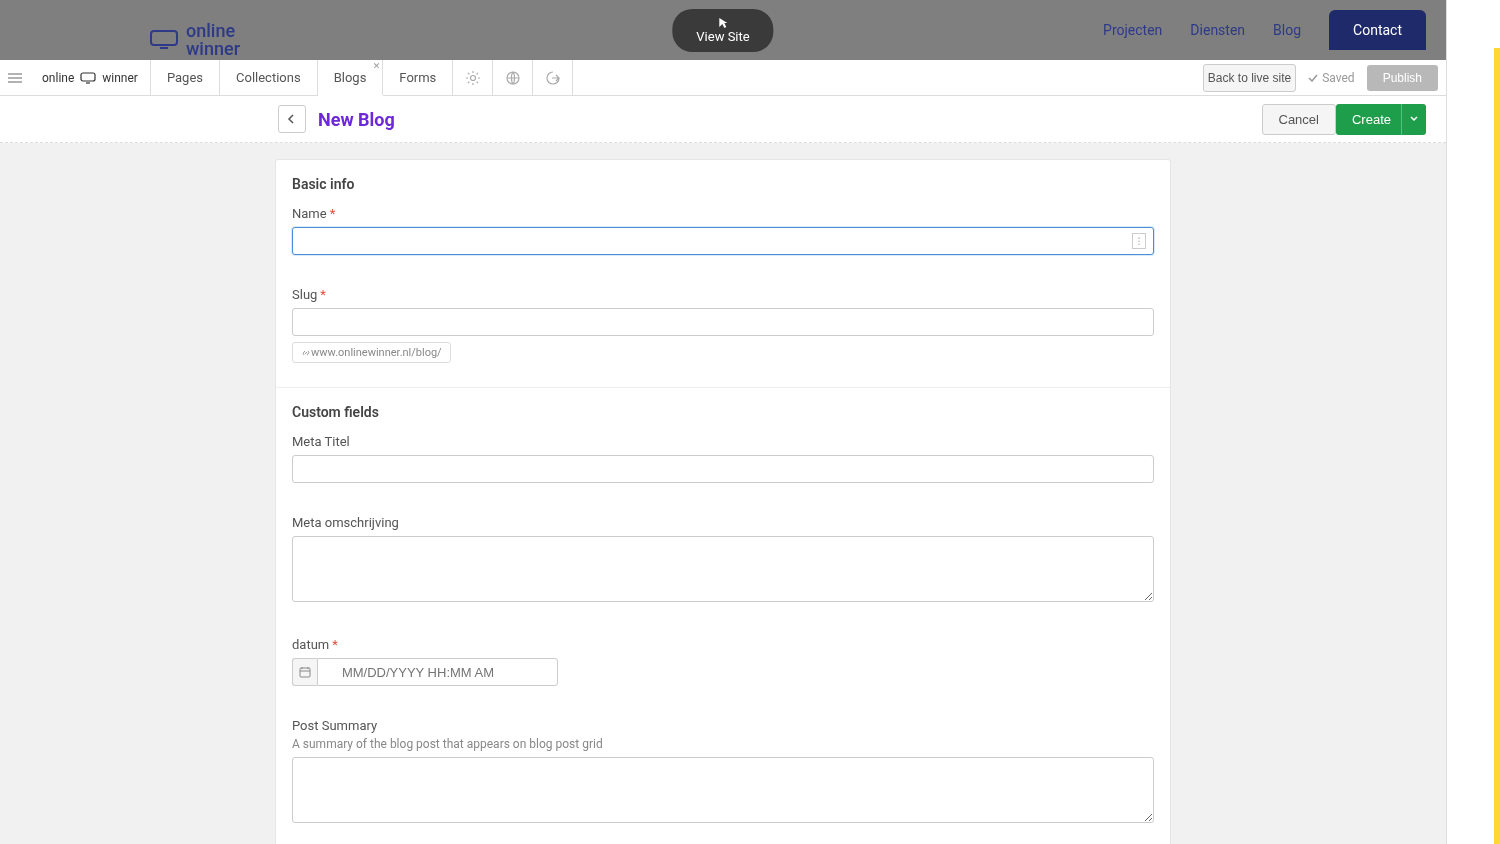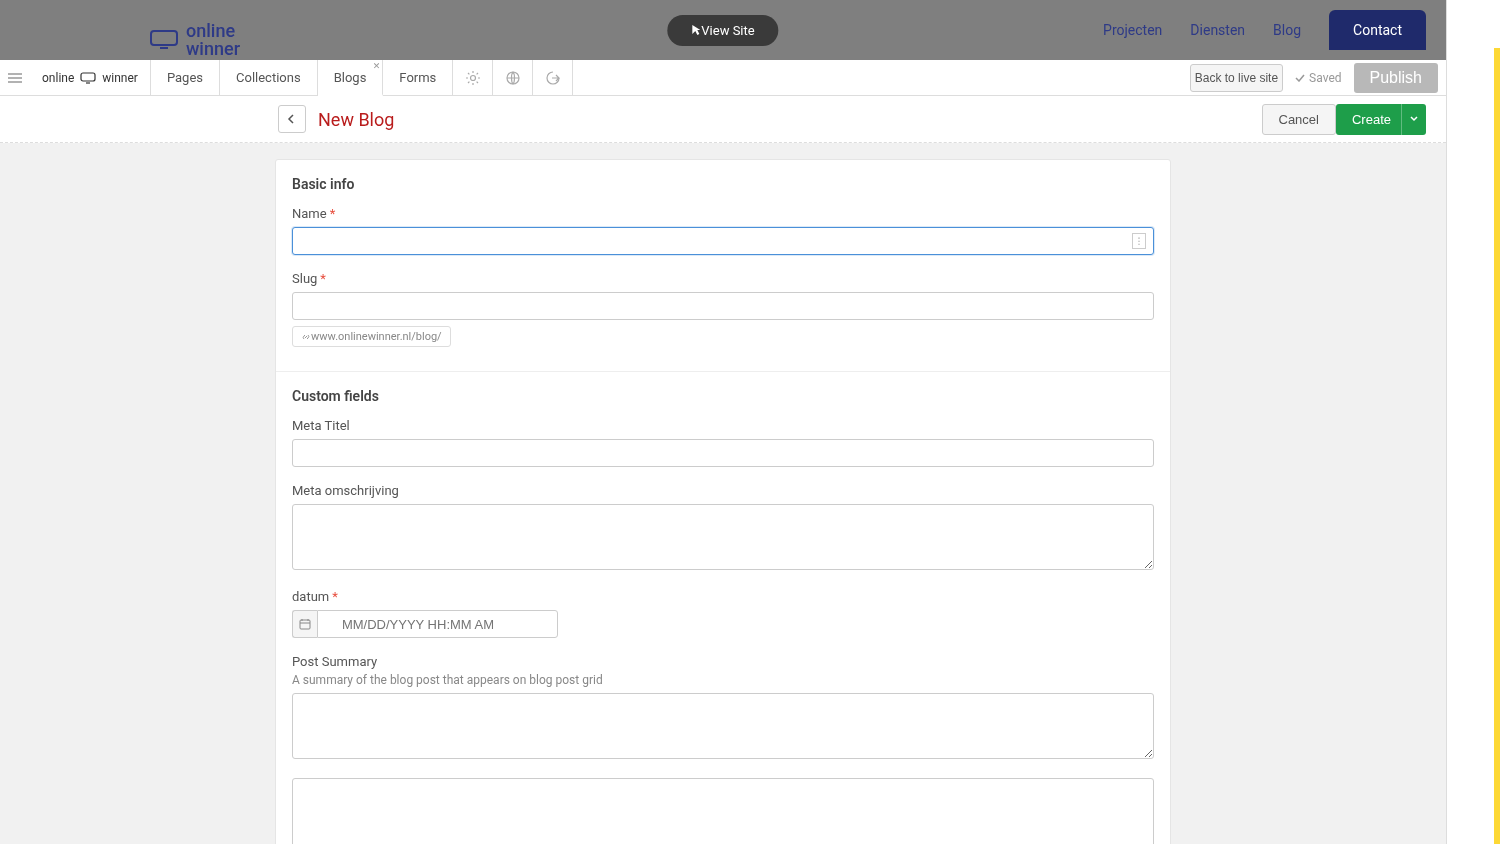--- a/index.html
+++ b/index.html
@@ -3,55 +3,55 @@
 <meta charset="utf-8">
 <style>
 * { box-sizing: border-box; margin: 0; padding: 0; }
 body { font-family: -apple-system, BlinkMacSystemFont, "Segoe UI", Roboto, Arial, sans-serif; font-size: 13px; color: #333; background: #f1f1f1; width: 1500px; height: 844px; overflow: hidden; position: relative; }
 
 
 .site-bg { position: absolute; top: 0; left: 0; right: 54px; height: 60px; background: #7f7f7f; display: flex; align-items: center; padding: 0 20px; }
 .site-logo { display: flex; align-items: center; gap: 8px; color: #2e3a87; font-weight: 500; margin-left: 130px; margin-top: 20px; }
 .site-logo svg { width: 28px; height: 20px; }
 .site-logo .text { display: flex; flex-direction: column; line-height: 1; font-size: 18px; }
-.view-site { position: absolute; left: 50%; transform: translateX(-50%); background: #3a3a3a; color: #fff; border-radius: 20px; padding: 8px 24px; display: flex; align-items: center; font-size: 13px; }
+.view-site { position: absolute; left: 50%; transform: translateX(-50%); background: #3a3a3a; color: #fff; border-radius: 20px; padding: 8px 24px; display: flex; align-items: center; font-size: 13px; flex-direction: column; }
 .site-nav { position: absolute; right: 20px; display: flex; gap: 28px; align-items: center; color: #2e3a87; font-size: 14px; }
 .site-nav .contact { background: #1f2a6b; color: #fff; padding: 12px 24px; border-radius: 6px 6px 0 0; }
 
 
 .editor-bar { position: absolute; top: 60px; left: 0; right: 54px; height: 36px; background: #fff; border-bottom: 1px solid #ddd; display: flex; align-items: stretch; }
 .hamburger { width: 30px; display: flex; align-items: center; justify-content: center; color: #888; }
 .brand-small { display: flex; align-items: center; gap: 6px; padding: 0 12px; font-size: 12px; color: #333; border-right: 1px solid #ddd; }
 .brand-small svg { width: 16px; height: 12px; }
 .tabs { display: flex; align-items: stretch; }
 .tab { padding: 0 16px; display: flex; align-items: center; color: #555; border-right: 1px solid #ddd; position: relative; cursor: pointer; font-size: 13px; }
 .tab.active { background: #fff; border-bottom: 2px solid #fff; margin-bottom: -1px; }
 .tab .close-x { position: absolute; top: 1px; right: 2px; font-size: 9px; color: #999; }
 .icon-tab { width: 40px; display: flex; align-items: center; justify-content: center; color: #aaa; border-right: 1px solid #ddd; }
 .bar-right { margin-left: auto; display: flex; align-items: center; gap: 12px; padding-right: 8px; }
 .btn-back { background: #f5f5f5; border: 1px solid #ccc; border-radius: 3px; padding: 6px 4px; font-size: 12px; color: #555; cursor: pointer; }
 .saved { color: #999; font-size: 12px; display: flex; align-items: center; gap: 4px; }
-.btn-publish { background: #b8b8b8; color: #fff; border: none; border-radius: 3px; padding: 6px 16px; font-size: 16px; cursor: pointer; }
+.btn-publish { background: #b8b8b8; color: #fff; border: none; border-radius: 3px; padding: 6px 16px; font-size: 12px; cursor: pointer; }
 
 
 .page-header { position: absolute; top: 96px; left: 0; right: 54px; height: 47px; background: #fff; border-bottom: 1px dashed #ddd; display: flex; align-items: center; padding: 0 20px 0 278px; }
 .back-arrow { width: 28px; height: 28px; border: 1px solid #ccc; border-radius: 3px; display: flex; align-items: center; justify-content: center; margin-right: 12px; cursor: pointer; color: #555; }
-.page-title { font-size: 18px; font-weight: 400; color: #b91c1c; }
+.page-title { font-size: 18px; font-weight: 700; color: #6d28d9; }
 .page-header-right { margin-left: auto; display: flex; gap: 0; }
 .btn-cancel { background: #f5f5f5; border: 1px solid #ccc; border-radius: 3px; padding: 7px 16px; font-size: 13px; color: #555; cursor: pointer; }
 .btn-create { background: #1e9e4a; color: #fff; border: none; border-radius: 3px; padding: 7px 16px; font-size: 13px; cursor: pointer; display: flex; align-items: center; }
 .btn-create-dd { background: #1e9e4a; color: #fff; border: none; border-left: 1px solid rgba(255,255,255,0.3); border-radius: 0 3px 3px 0; padding: 7px 8px; cursor: pointer; margin-left: -6px; }
 
 
 .content { position: absolute; top: 143px; left: 0; right: 54px; bottom: 0; background: #f1f1f1; overflow-y: auto; padding: 16px 0 0 0; }
 .card { background: #fff; margin: 0 auto; width: 896px; border: 1px solid #e5e5e5; border-radius: 3px; }
 .section { padding: 16px 16px 20px 16px; }
 .section + .section { border-top: 1px solid #eee; }
 .section-title { font-size: 14px; font-weight: 600; color: #444; margin-bottom: 14px; }
-.field { margin-bottom: 16px; }
+.field { margin-bottom: 32px; }
 .field-label { font-size: 13px; color: #555; margin-bottom: 6px; display: block; }
 .field-label .req { color: #e74c3c; margin-left: 3px; }
 .field-help { font-size: 12px; color: #888; margin-bottom: 6px; margin-top: -2px; }
 .input { width: 100%; border: 1px solid #ccc; border-radius: 3px; padding: 6px 24px; font-size: 13px; height: 28px; background: #fff; }
 .input.focused { border-color: #4a90d9; box-shadow: 0 0 0 1px rgba(74,144,217,0.2); }
 .input-wrap { position: relative; }
 .input-badge { position: absolute; right: 8px; top: 50%; transform: translateY(-50%); border: 1px solid #ccc; width: 14px; height: 16px; font-size: 9px; display: flex; align-items: center; justify-content: center; color: #888; }
 textarea.input { height: 66px; resize: vertical; }
 textarea.input.tall { height: 120px; }
 .url-badge { display: inline-flex; align-items: center; border: 1px solid #ddd; border-radius: 3px; padding: 3px 8px; font-size: 11px; color: #888; margin-top: 6px; }

